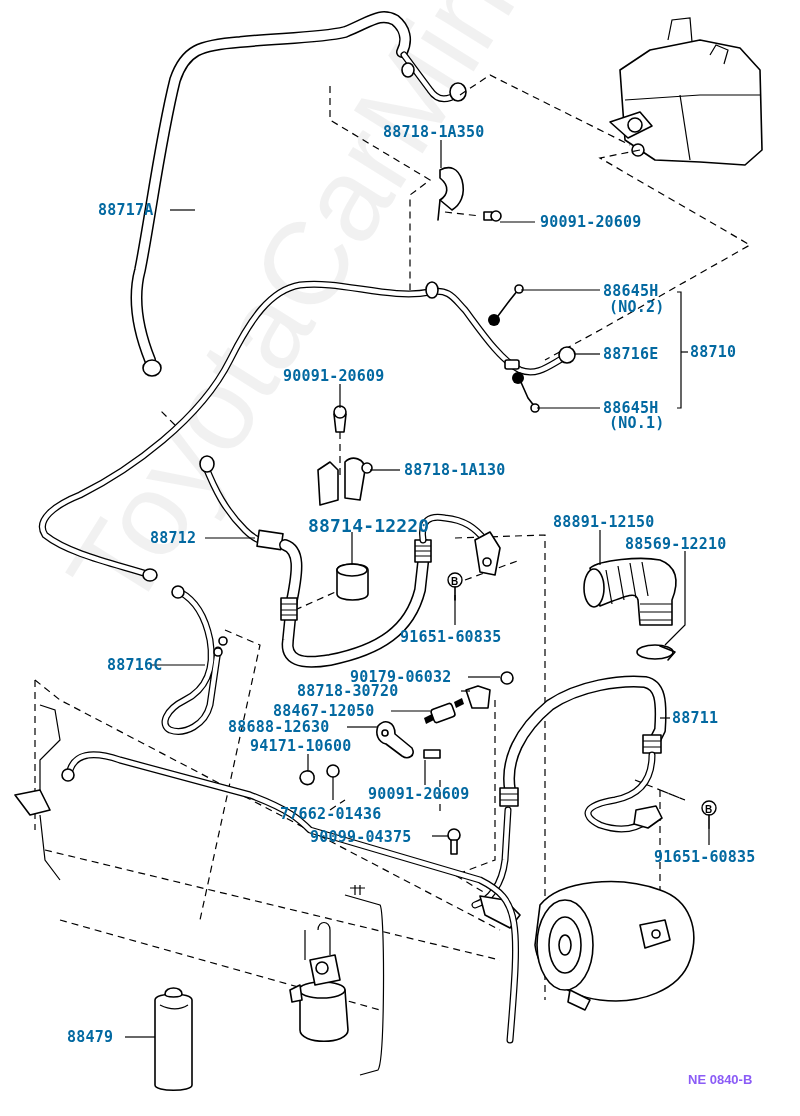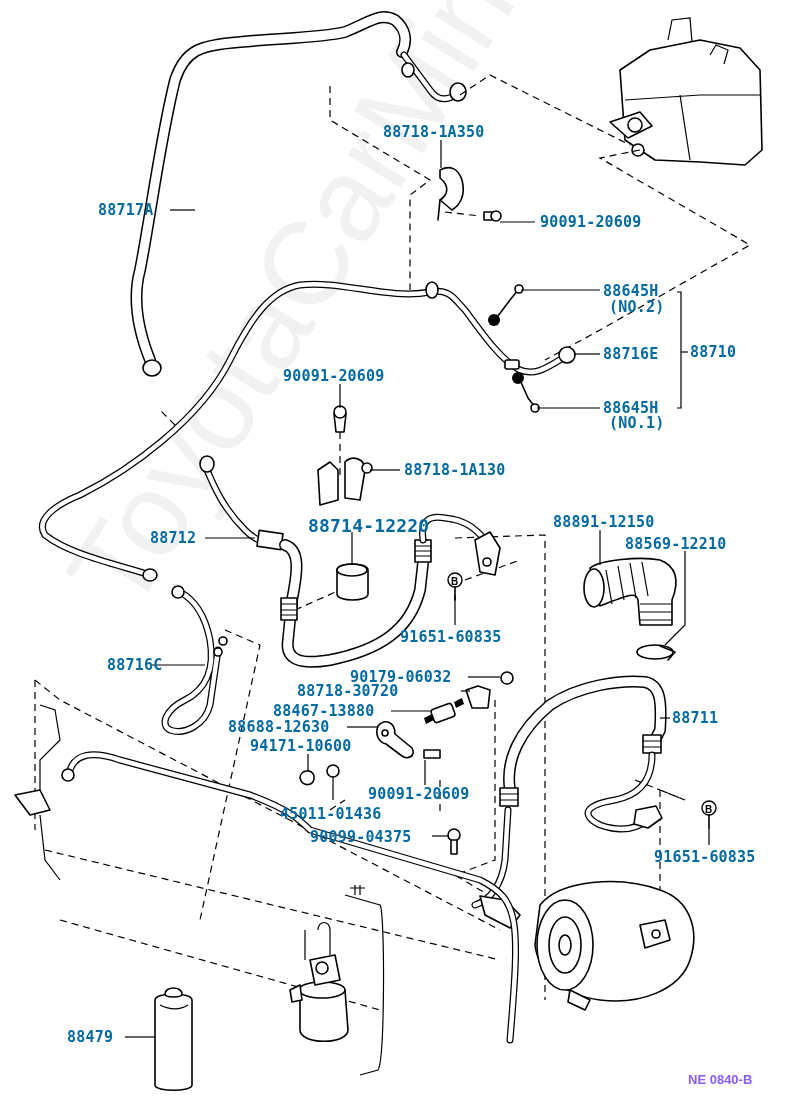--- a/index.html
+++ b/index.html
@@ -262,23 +262,23 @@
 <div class="lbl" style="left:283px; top:368px;">90091-20609</div>
 <div class="lbl" style="left:404px; top:462px;">88718-1A130</div>
 <div class="lbl" style="left:150px; top:530px;">88712</div>
 <div class="lbl lbl-sm" style="left:308px; top:518px;">88714-12220</div>
 <div class="lbl" style="left:400px; top:629px;">91651-60835</div>
 <div class="lbl" style="left:539px; top:514px;margin-left:14px;">88891-12150</div>
 <div class="lbl" style="left:625px; top:536px;">88569-12210</div>
 <div class="lbl" style="left:107px; top:657px;">88716C</div>
 <div class="lbl" style="left:350px; top:669px;">90179-06032</div>
 <div class="lbl" style="left:297px; top:683px;">88718-30720</div>
-<div class="lbl" style="left:273px; top:703px;">88467-13880</div>
+<div class="lbl" style="left:273px; top:703px;">88467-12050</div>
 <div class="lbl" style="left:228px; top:719px;">88688-12630</div>
 <div class="lbl" style="left:250px; top:738px;">94171-10600</div>
 <div class="lbl" style="left:368px; top:786px;">90091-20609</div>
-<div class="lbl" style="left:280px; top:806px;">45011-01436</div>
+<div class="lbl" style="left:280px; top:806px;">77662-01436</div>
 <div class="lbl" style="left:672px; top:710px;">88711</div>
 <div class="lbl" style="left:310px; top:829px;">90099-04375</div>
 <div class="lbl" style="left:654px; top:849px;">91651-60835</div>
 <div class="lbl" style="left:67px; top:1029px;">88479</div>
 
 <div class="code" style="left:688px; top:1072px;">NE  0840-B</div>
 
 </body></html>

